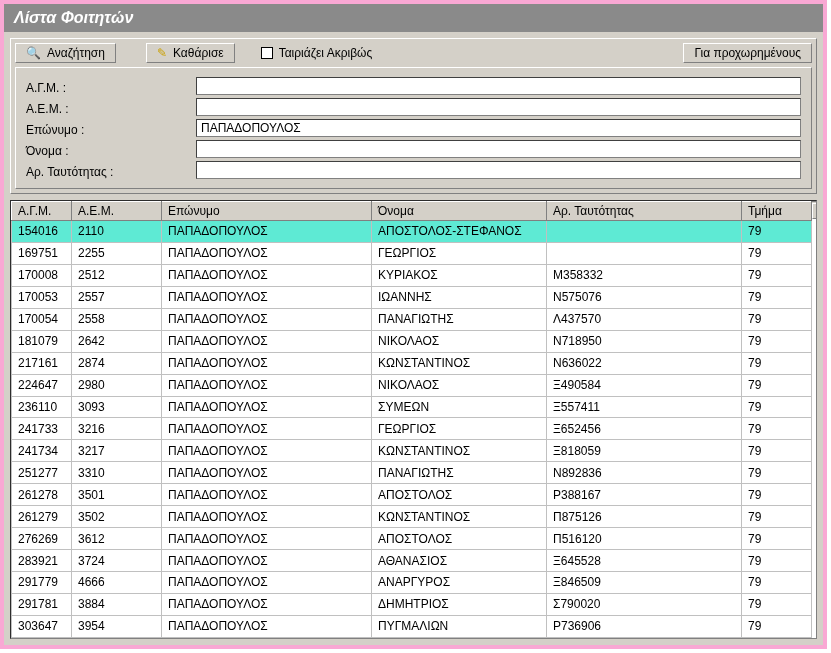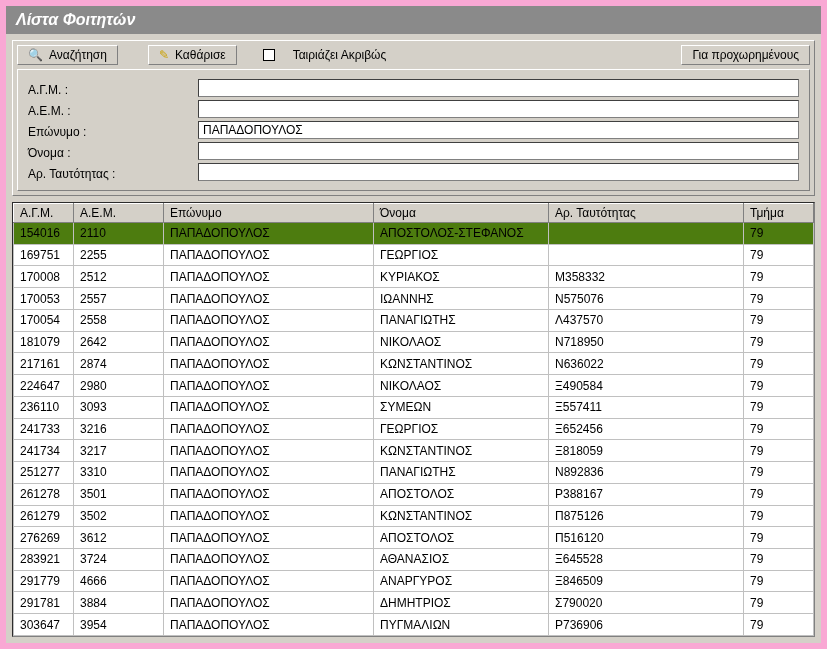--- a/index.html
+++ b/index.html
@@ -1,36 +1,36 @@
 <!DOCTYPE html>
 <html><head>
 <meta charset="utf-8">
 <style>
   * { box-sizing: border-box; margin: 0; padding: 0; font-family: Arial, Helvetica, sans-serif; }
   body { background: #fff; width: 831px; height: 653px; overflow: hidden; }
-  .window { border: 6px solid #f9a8d4; width: 827px; height: 649px; display: flex; flex-direction: column; }
+  .window { border: 4px solid #f9a8d4; width: 827px; height: 649px; display: flex; flex-direction: column; }
   .titlebar { background: #8a8a8a; color: #fff; font-weight: bold; font-style: italic; font-size: 16px; padding: 5px 10px; }
   .inner { padding: 6px; flex: 1; display: flex; flex-direction: column; background: #d4d0c8; gap: 6px; }
   .panel { background: #d4d0c8; border: 1px solid #808080; border-top-color: #fff; border-left-color: #fff; padding: 4px; }
   .toolbar-row { display: flex; align-items: center; gap: 8px; }
   .btn { background: #d4d0c8; border: 1px solid #808080; border-top-color:#fff; border-left-color:#fff; padding: 2px 10px; font-size: 12px; display: inline-flex; align-items: center; gap: 6px; cursor: pointer; }
   .btn span.glyph { font-size: 12px; }
   .spacer { width: 14px; }
-  .chk { display: inline-flex; align-items: center; gap: 18px; font-size: 12px; margin-left: 18px; }
+  .chk { display: inline-flex; align-items: center; gap: 6px; font-size: 12px; margin-left: 18px; }
   .chk .box { width: 12px; height: 12px; border: 1px solid #000; background: #fff; display:inline-block; }
   .toolbar-right { margin-left: auto; }
   .filter-panel { border: 1px solid #808080; background:#d4d0c8; padding:6px 10px; border-top-color:#fff; border-left-color:#fff; }
   .frow { display:flex; align-items:flex-end; margin:3px 0; }
   .flabel { width: 170px; font-size: 12px; }
   .finput { flex: 1; border: 1px solid #808080; border-top-color:#404040; border-left-color:#404040; background:#fff; height:18px; font-size:12px; padding: 1px 4px; }
   .table-wrap { flex:1; background:#fff; border:1px inset #808080; overflow:hidden; position:relative; }
   table { border-collapse: collapse; width: 100%; table-layout: fixed; }
   th, td { border: 1px solid #c0c0c0; font-size: 12px; text-align: left; padding: 2px 6px; white-space: nowrap; overflow: hidden; height: 19px; }
   th { background: #d4d0c8; border: 1px solid #808080; border-top-color:#fff; border-left-color:#fff; font-weight: normal; cursor: pointer; }
-  tr.selected td { background: #4d7c0f; }
+  tr.selected td { background: #5eead4; }
   .bottom-space { flex: 1; background: #fff;}
   .hscroll { height: 18px; background:#d4d0c8; display:flex; align-items:center; border-top:1px solid #808080; }
   .sbtn { width:16px; height:16px; background:#d4d0c8; border:1px solid #808080; border-top-color:#fff; border-left-color:#fff; font-size:10px; display:flex; align-items:center; justify-content:center; cursor:pointer; }
   .strack { flex:1; height:16px; background:#e8e8e8; }
   col.c-agm   { width: 60px; }
   col.c-aem   { width: 90px; }
   col.c-epon  { width: 210px; }
   col.c-onom  { width: 175px; }
   col.c-taut  { width: 195px; }
   col.c-tmim  { width: 70px; }

